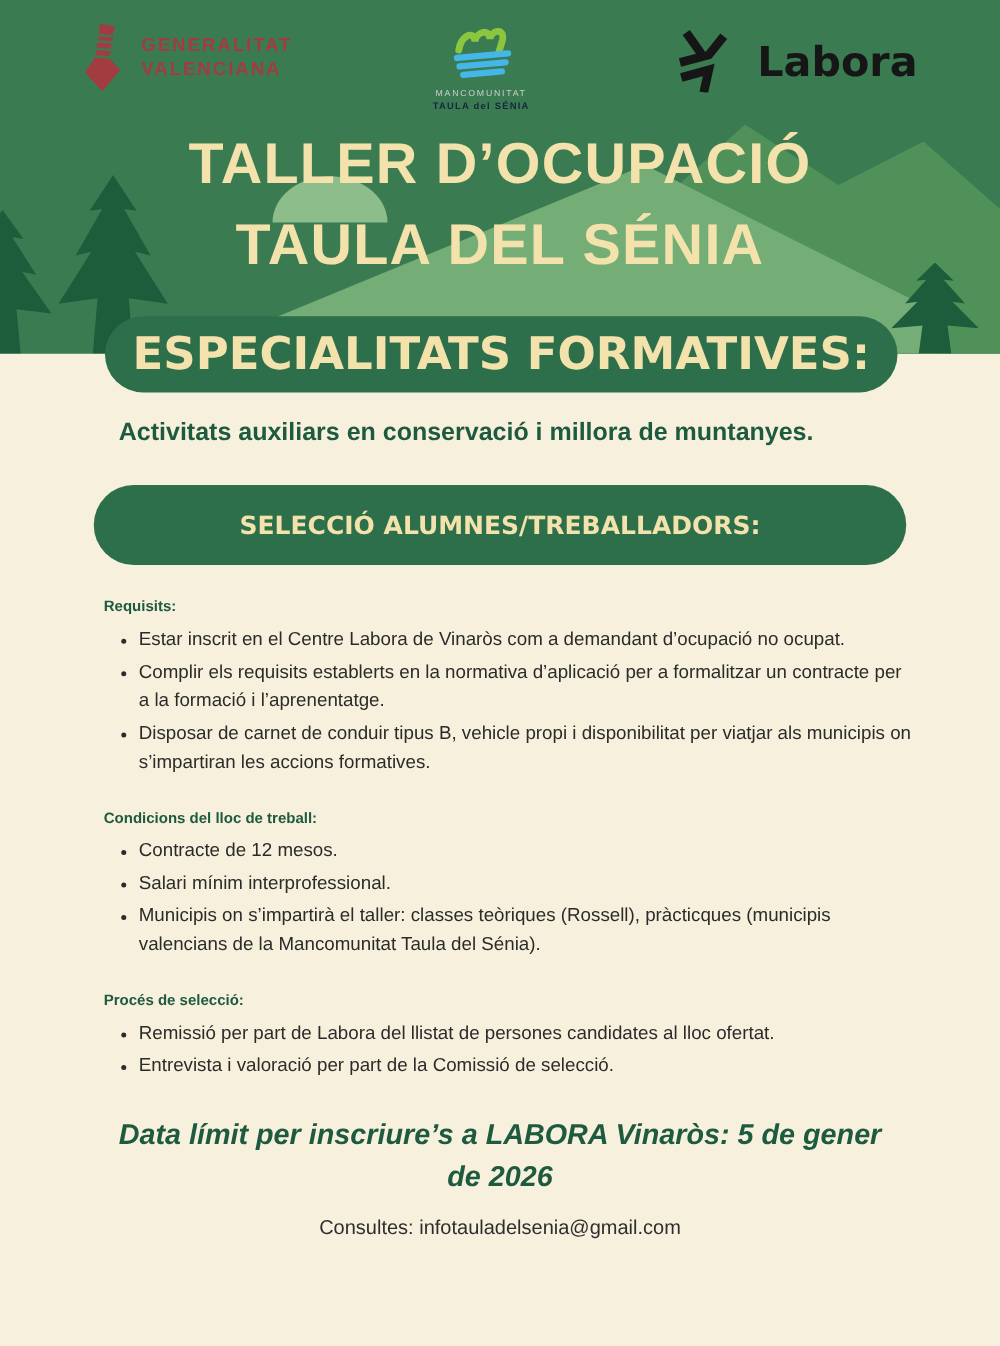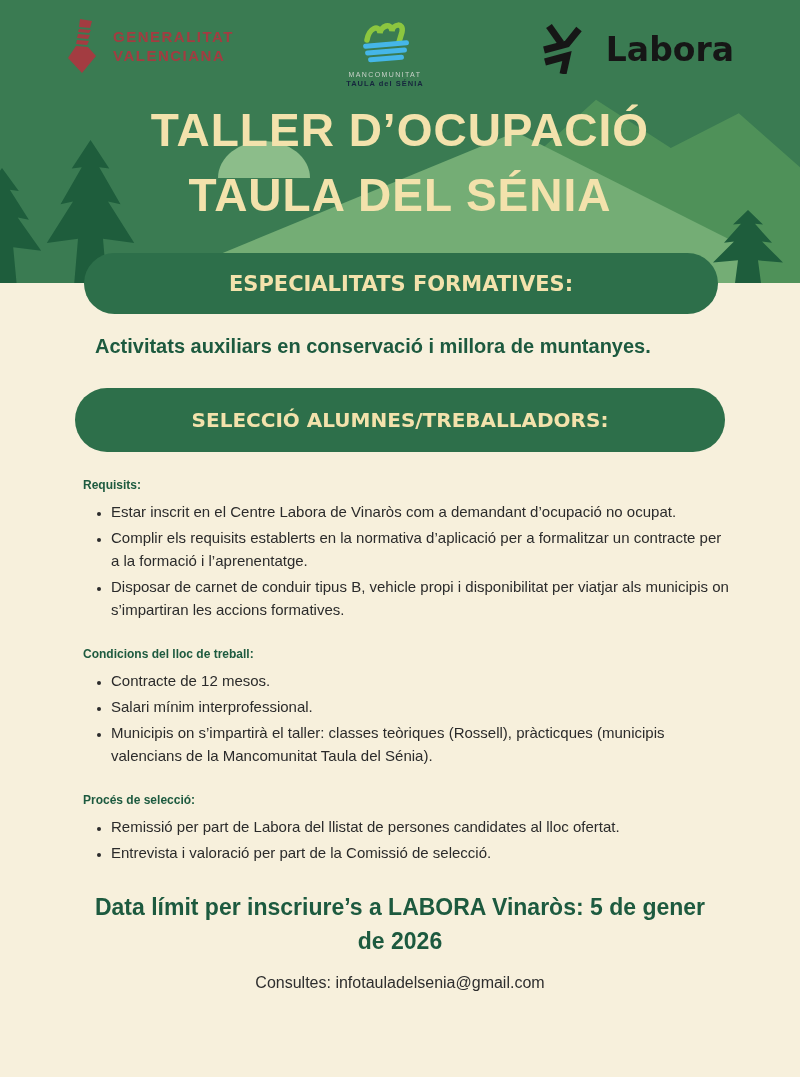--- a/index.html
+++ b/index.html
@@ -50,36 +50,36 @@
     position:absolute;z-index:3;left:0;right:0;top:98px;text-align:center;
     font-family:Liberation Sans, sans-serif;font-weight:700;
     font-size:46px;line-height:65px;letter-spacing:1px;color:#f3e2ac;
   }
   
   .pill{
     background:#2d6f4a;border-radius:34px;
     display:flex;align-items:center;justify-content:center;
     font-family:"DejaVu Sans",sans-serif;font-weight:700;color:#f3e2ac;
   }
-  .pill-1{position:absolute;z-index:5;left:84px;top:253px;width:634px;height:61px;font-size:21px;}
+  .pill-1{position:absolute;z-index:5;left:84px;top:253px;width:634px;height:61px;font-size:36px;}
   .pill-2{margin:26px auto 0;width:650px;height:64px;font-size:20px;}
   
   .main{position:absolute;top:283px;left:0;width:800px;}
   .especialitats{
     margin:48px auto 0;max-width:610px;text-align:left;
     color:#1d5a3f;font-weight:700;font-size:20px;line-height:31px;
   }
   .content{padding:0 70px 0 83px;}
   .section h3{margin:26px 0 8px;font-size:12px;color:#1d5a3f;font-weight:700;}
   .section ul{margin:0;padding-left:28px;}
   .section li{font-size:15px;color:#2b2b2b;line-height:23px;margin-bottom:3px;}
   .section li::marker{color:#2b2b2b;font-size:12px;}
   .deadline{
     text-align:center;color:#1d5a3f;font-weight:700;
-    font-size:23px;line-height:34px;max-width:640px;margin:26px auto 0;
+    font-size:23px;line-height:34px;max-width:640px;margin:26px auto 0;font-style:italic;
   }
   .contact{text-align:center;font-size:16px;color:#2e2e2e;margin-top:16px;}
 </style>
 </head>
 <body>
 
 <div class="poster">
 
   <div class="hero">
     <div class="mount-right"></div>

